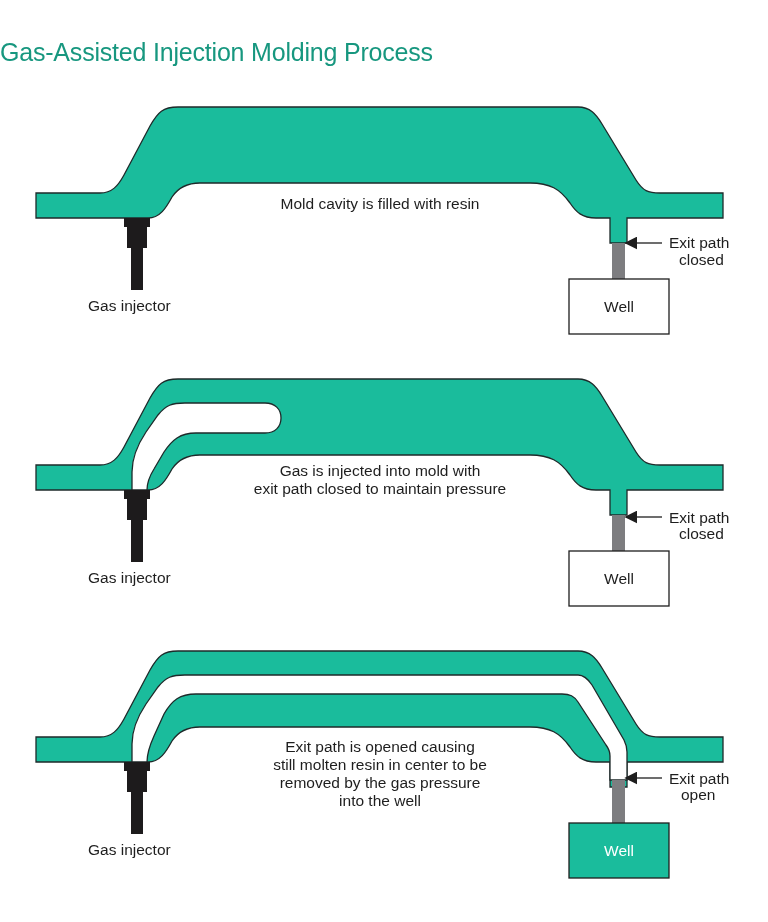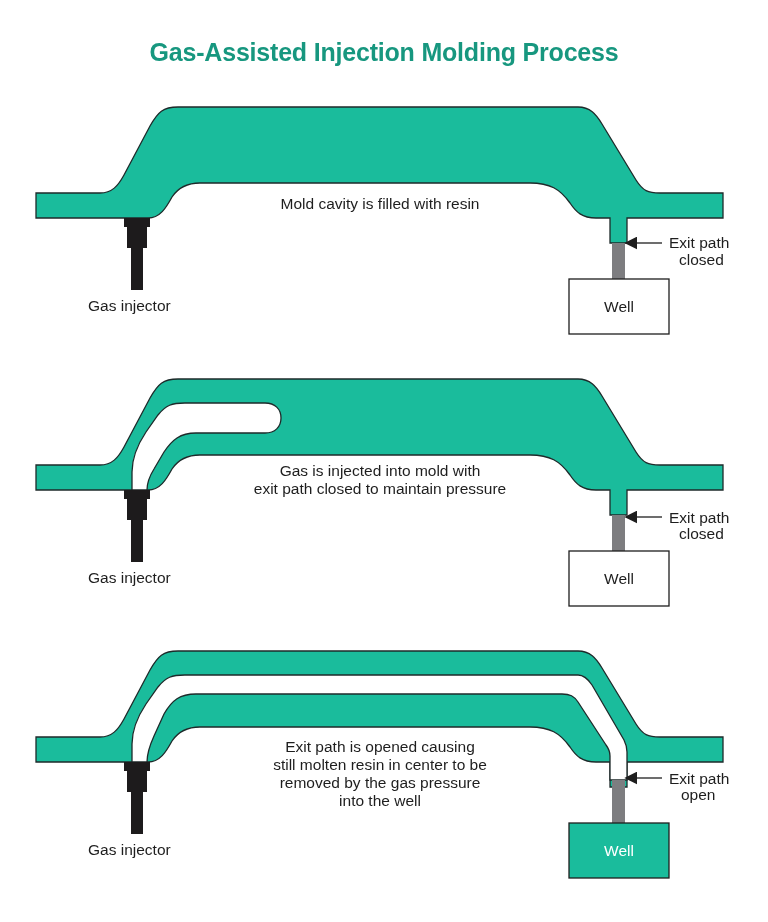--- a/index.html
+++ b/index.html
@@ -1,17 +1,17 @@
 <!DOCTYPE html>
 <html><head>
 <meta charset="utf-8">
 <style>
   html,body{margin:0;padding:0;background:#ffffff;}
   body{width:768px;height:922px;position:relative;overflow:hidden;font-family:"Liberation Sans","DejaVu Sans",sans-serif;}
-  .title{position:absolute;left:0;top:38px;width:768px;text-align:center;font-size:25px;font-weight:bold;color:#17977f;letter-spacing:-0.2px;}
+  .title{position:absolute;left:0;top:38px;width:768px;font-size:25px;font-weight:normal;color:#17977f;letter-spacing:-0.2px;}
   svg.diagram{position:absolute;left:0;top:0;}
   .lbl{font-family:"Liberation Sans","DejaVu Sans",sans-serif;font-size:15.5px;fill:#1e1e1e;}
   .lbl-center{text-anchor:middle;}
   .well-text{font-size:15.5px;text-anchor:middle;}
 </style>
 </head>
 <body>
 
 <div class="title">Gas-Assisted Injection Molding Process</div>
 

